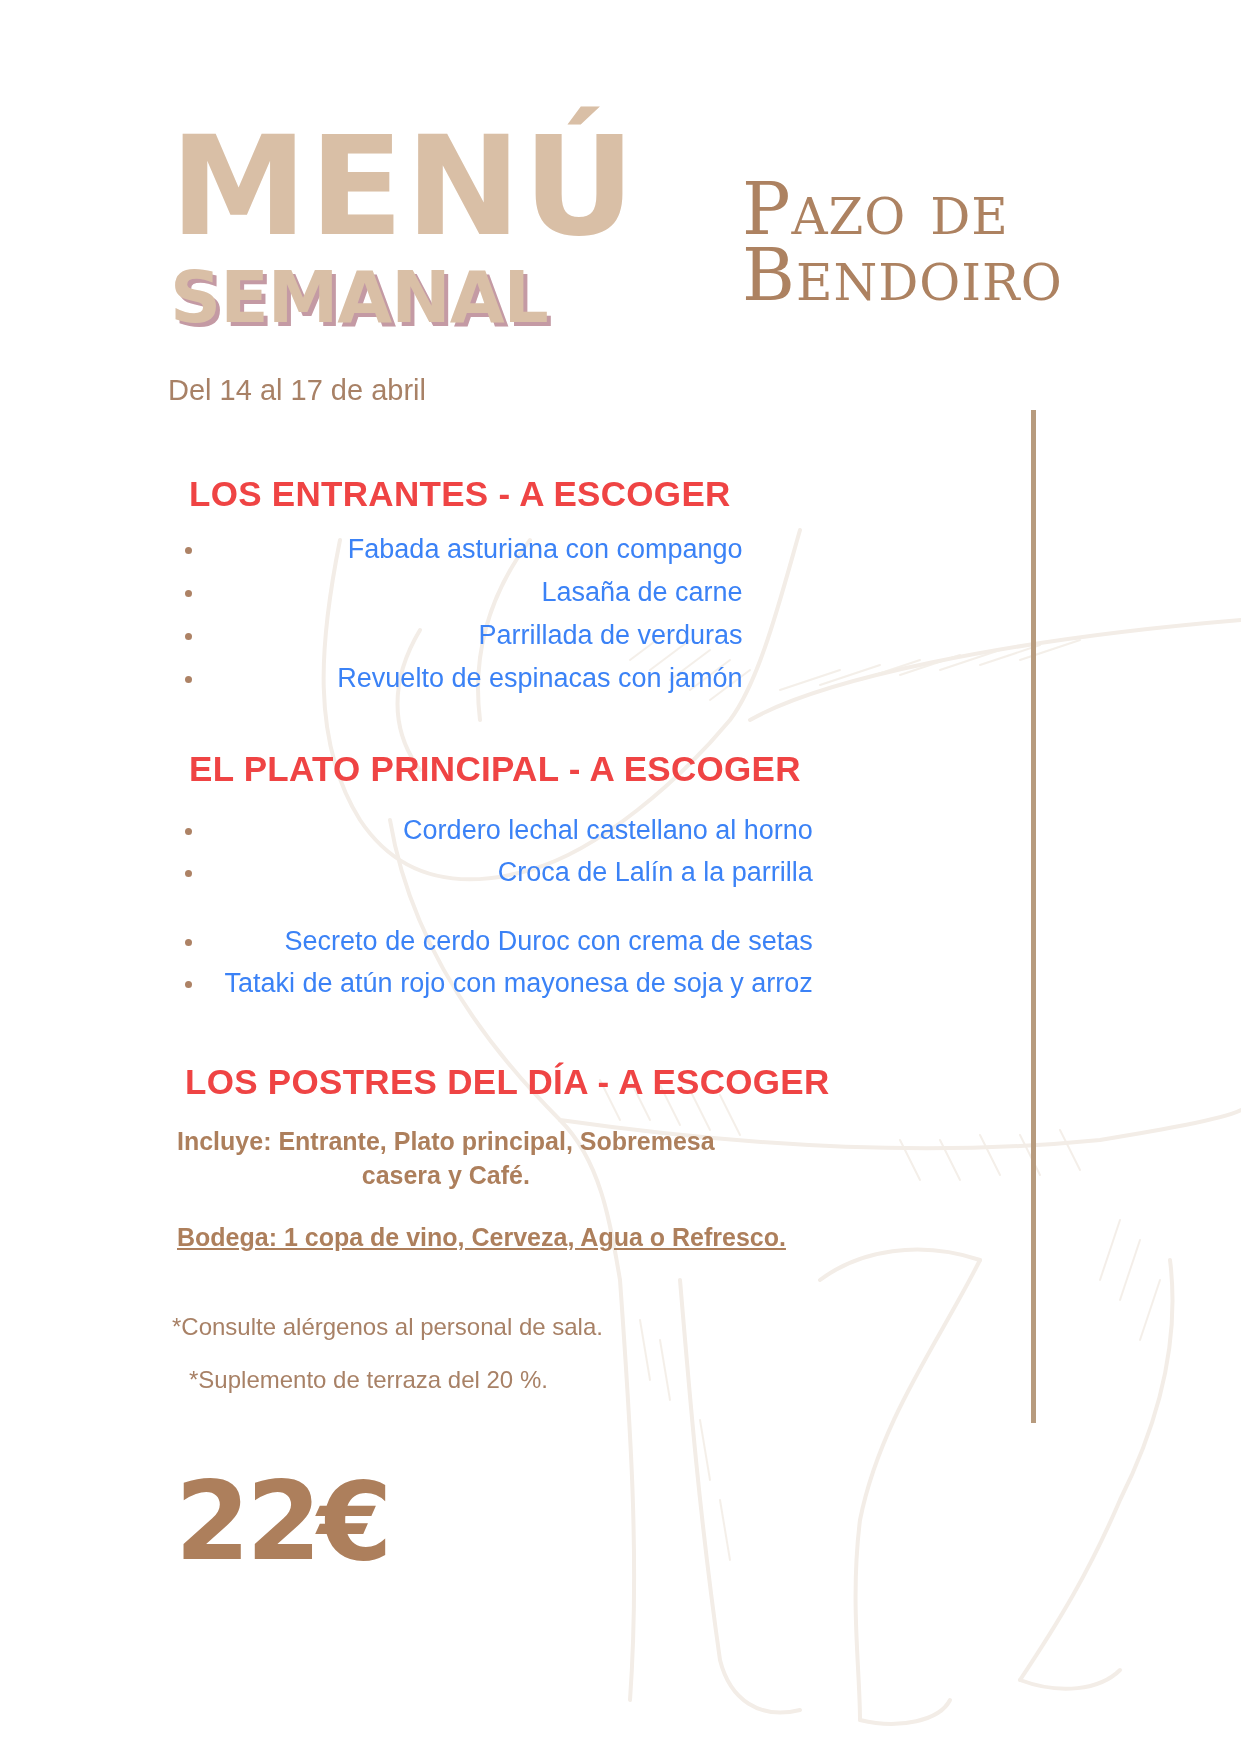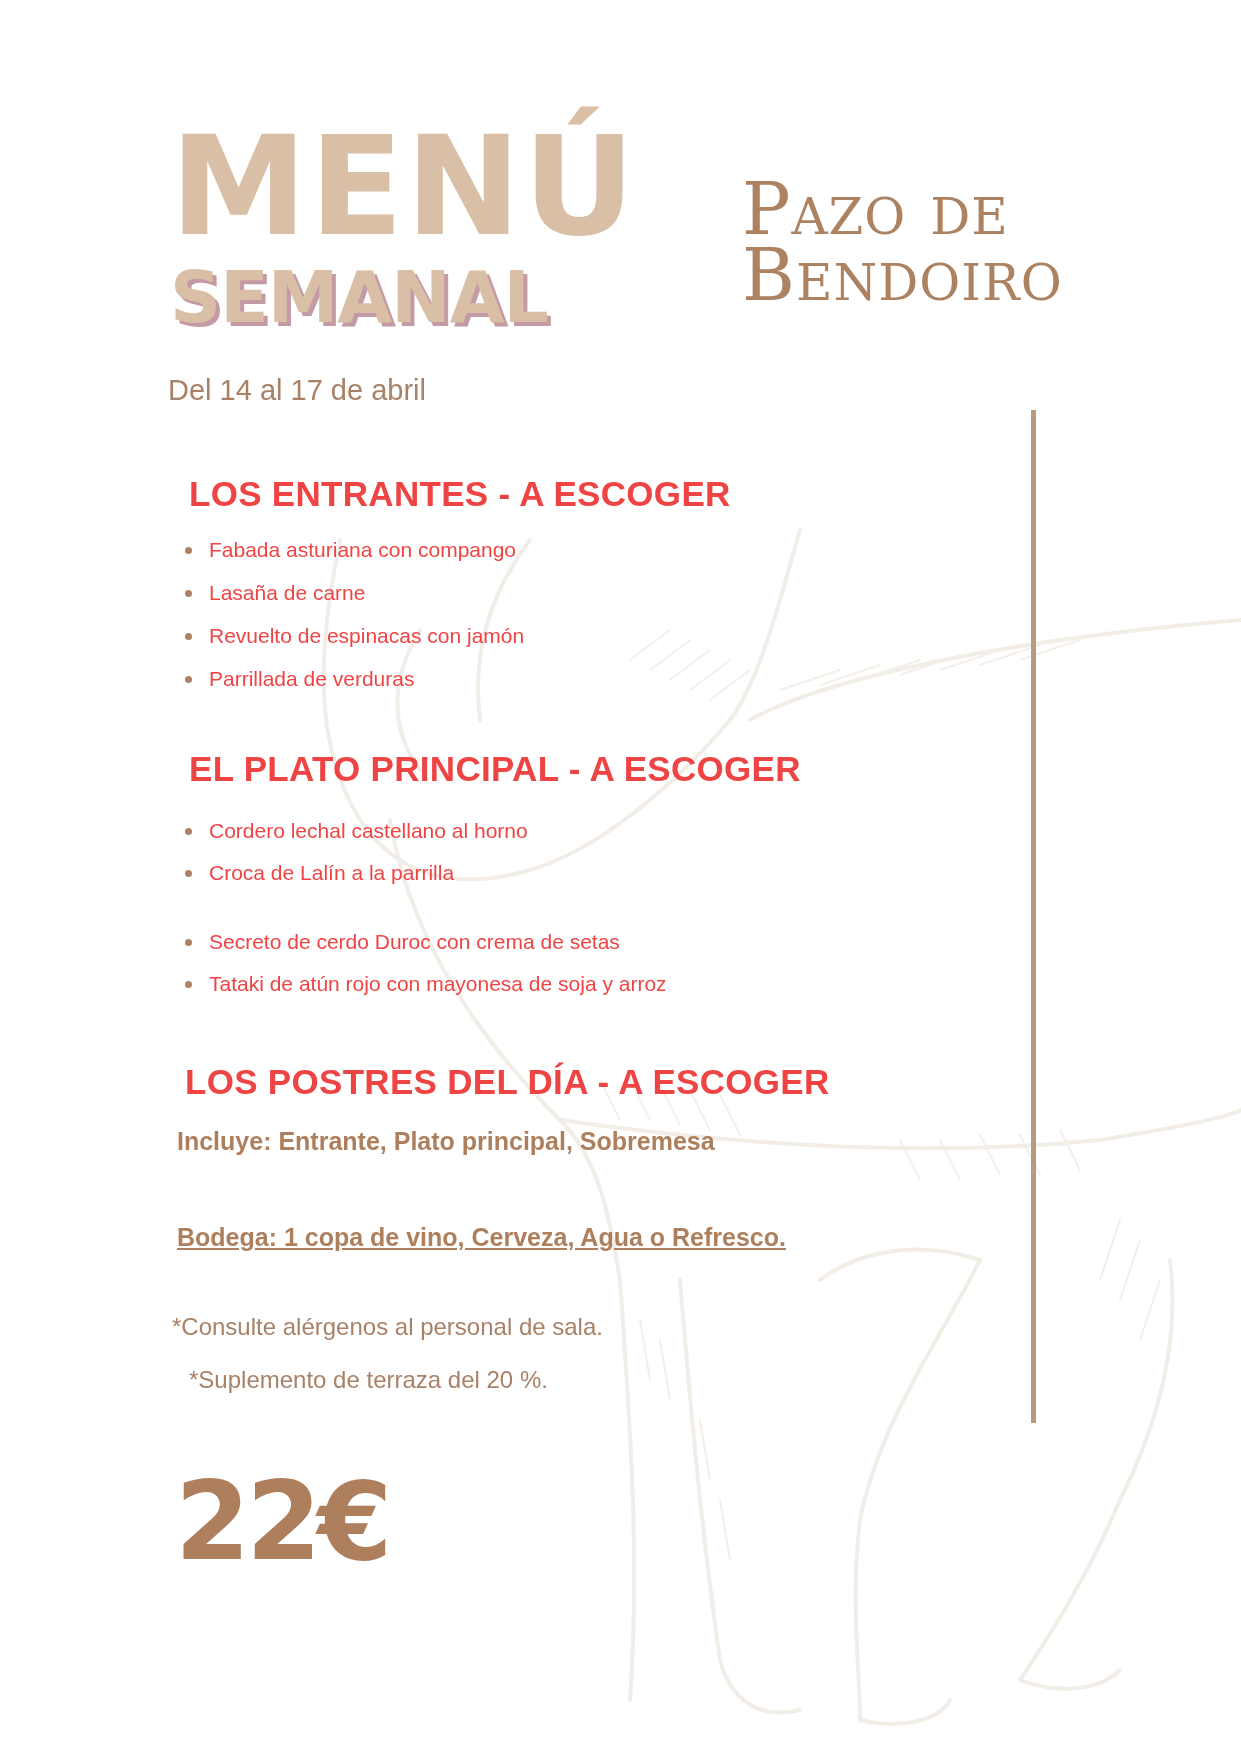--- a/index.html
+++ b/index.html
@@ -26,22 +26,22 @@
     }
     .logo div { white-space: nowrap; }
     .dates { left: 168px; top: 374px; font-size: 29px; color: #a88166; text-align: center; }
     .vline { left: 1031px; top: 410px; width: 5px; height: 1013px; background: #b79b7e; }
     h2.sec {
       margin: 12px; font-size: 35px; font-weight: 700; color: #ef4444; letter-spacing: 0.3px;
       white-space: nowrap;
     }
     ul.items { list-style: none; margin: 0; padding: 0; }
     ul.items li {
-      font-size: 21px; color: #ef4444; height: 43px; line-height: 43px; white-space: nowrap;
-      position: relative; padding-left: 32px;
+      font-size: 27px; color: #3b82f6; height: 43px; line-height: 43px; white-space: nowrap;
+      position: relative; padding-left: 32px; text-align: right;
     }
     ul.items li::before {
       content: ""; position: absolute; left: 8px; top: 19px; width: 7px; height: 7px;
       border-radius: 50%; background: #ad8265;
     }
     .incl { font-size: 25px; font-weight: 700; color: #ad7f5c; line-height: 34px; }
     .note { font-size: 24px; color: #a88166; }
     .price { left: 175px; top: 1468px; font-size: 108px; font-weight: 700; color: #ad7f5c; letter-spacing: -4px; line-height: 1; font-family: "DejaVu Sans", sans-serif; }
   </style>
 </head>
@@ -81,41 +81,42 @@
 
 <div class="abs dates">Del 14 al 17 de abril</div>
 
 <div class="abs vline"></div>
 
 <div class="abs" style="left:177px; top:462px;">
   <h2 class="sec">LOS ENTRANTES - A ESCOGER</h2>
   <ul class="items" style="margin-top:14px;">
     <li>Fabada asturiana con compango</li>
     <li>Lasaña de carne</li>
+    <li>Parrillada de verduras</li>
     <li>Revuelto de espinacas con jamón</li>
-    <li>Parrillada de verduras</li>
   </ul>
 </div>
 
 <div class="abs" style="left:177px; top:737px;">
   <h2 class="sec">EL PLATO PRINCIPAL - A ESCOGER</h2>
   <ul class="items" style="margin-top:20px; margin-left:0;">
     <li style="height:42px;">Cordero lechal castellano al horno</li>
     <li style="height:42px;">Croca de Lalín a la parrilla</li>
     <li style="height:42px;margin-top:27px;">Secreto de cerdo Duroc con crema de setas</li>
     <li style="height:42px;">Tataki de atún rojo con mayonesa de soja y arroz</li>
   </ul>
 </div>
 
 <div class="abs" style="left:173px; top:1050px;">
   <h2 class="sec">LOS POSTRES DEL DÍA - A ESCOGER</h2>
 </div>
 
 <div class="abs incl" style="left:177px; top:1124px;text-align:center;">
   <div>Incluye: Entrante, Plato principal, Sobremesa</div>
+  <div>casera y Café.</div>
 </div>
 
 <div class="abs incl" style="left:177px; top:1220px;text-decoration:underline;">Bodega: 1 copa de vino, Cerveza, Agua o Refresco.</div>
 
 <div class="abs note" style="left:172px; top:1313px;">*Consulte alérgenos al personal de sala.</div>
 <div class="abs note" style="left:189px; top:1366px;">*Suplemento de terraza del 20 %.</div>
 
 <div class="abs price">22€</div>
 
 </body></html>

